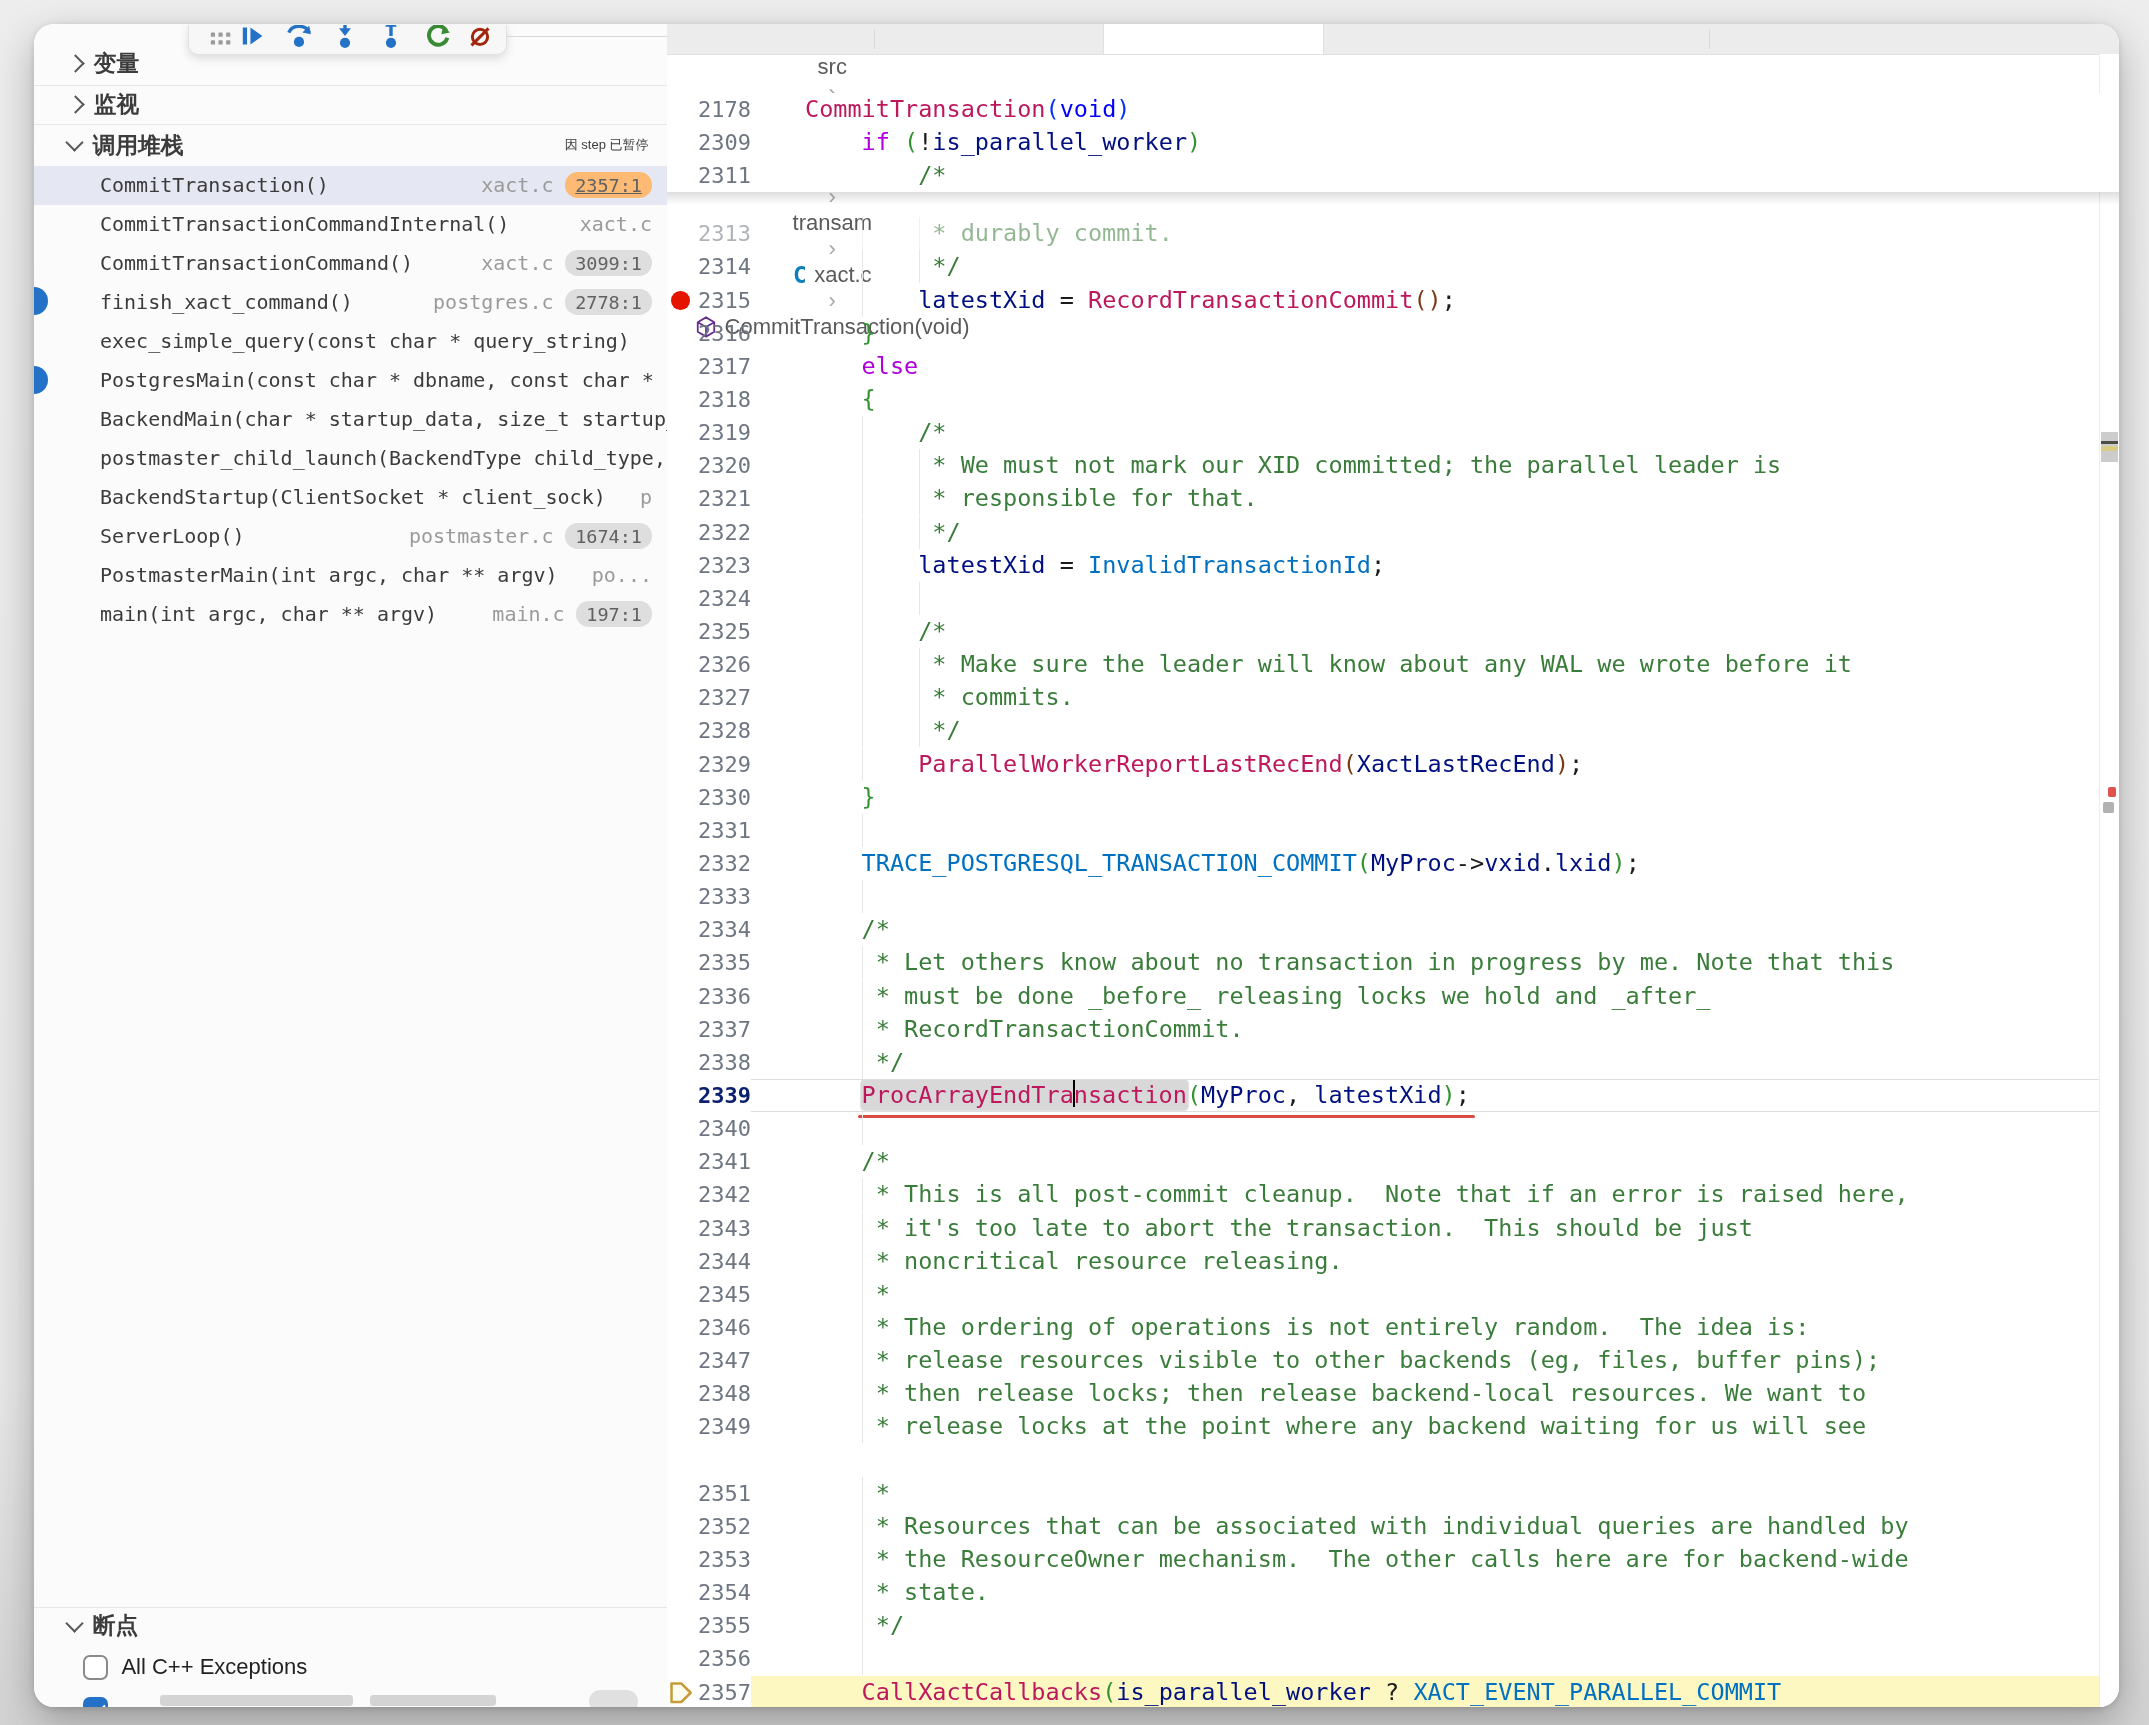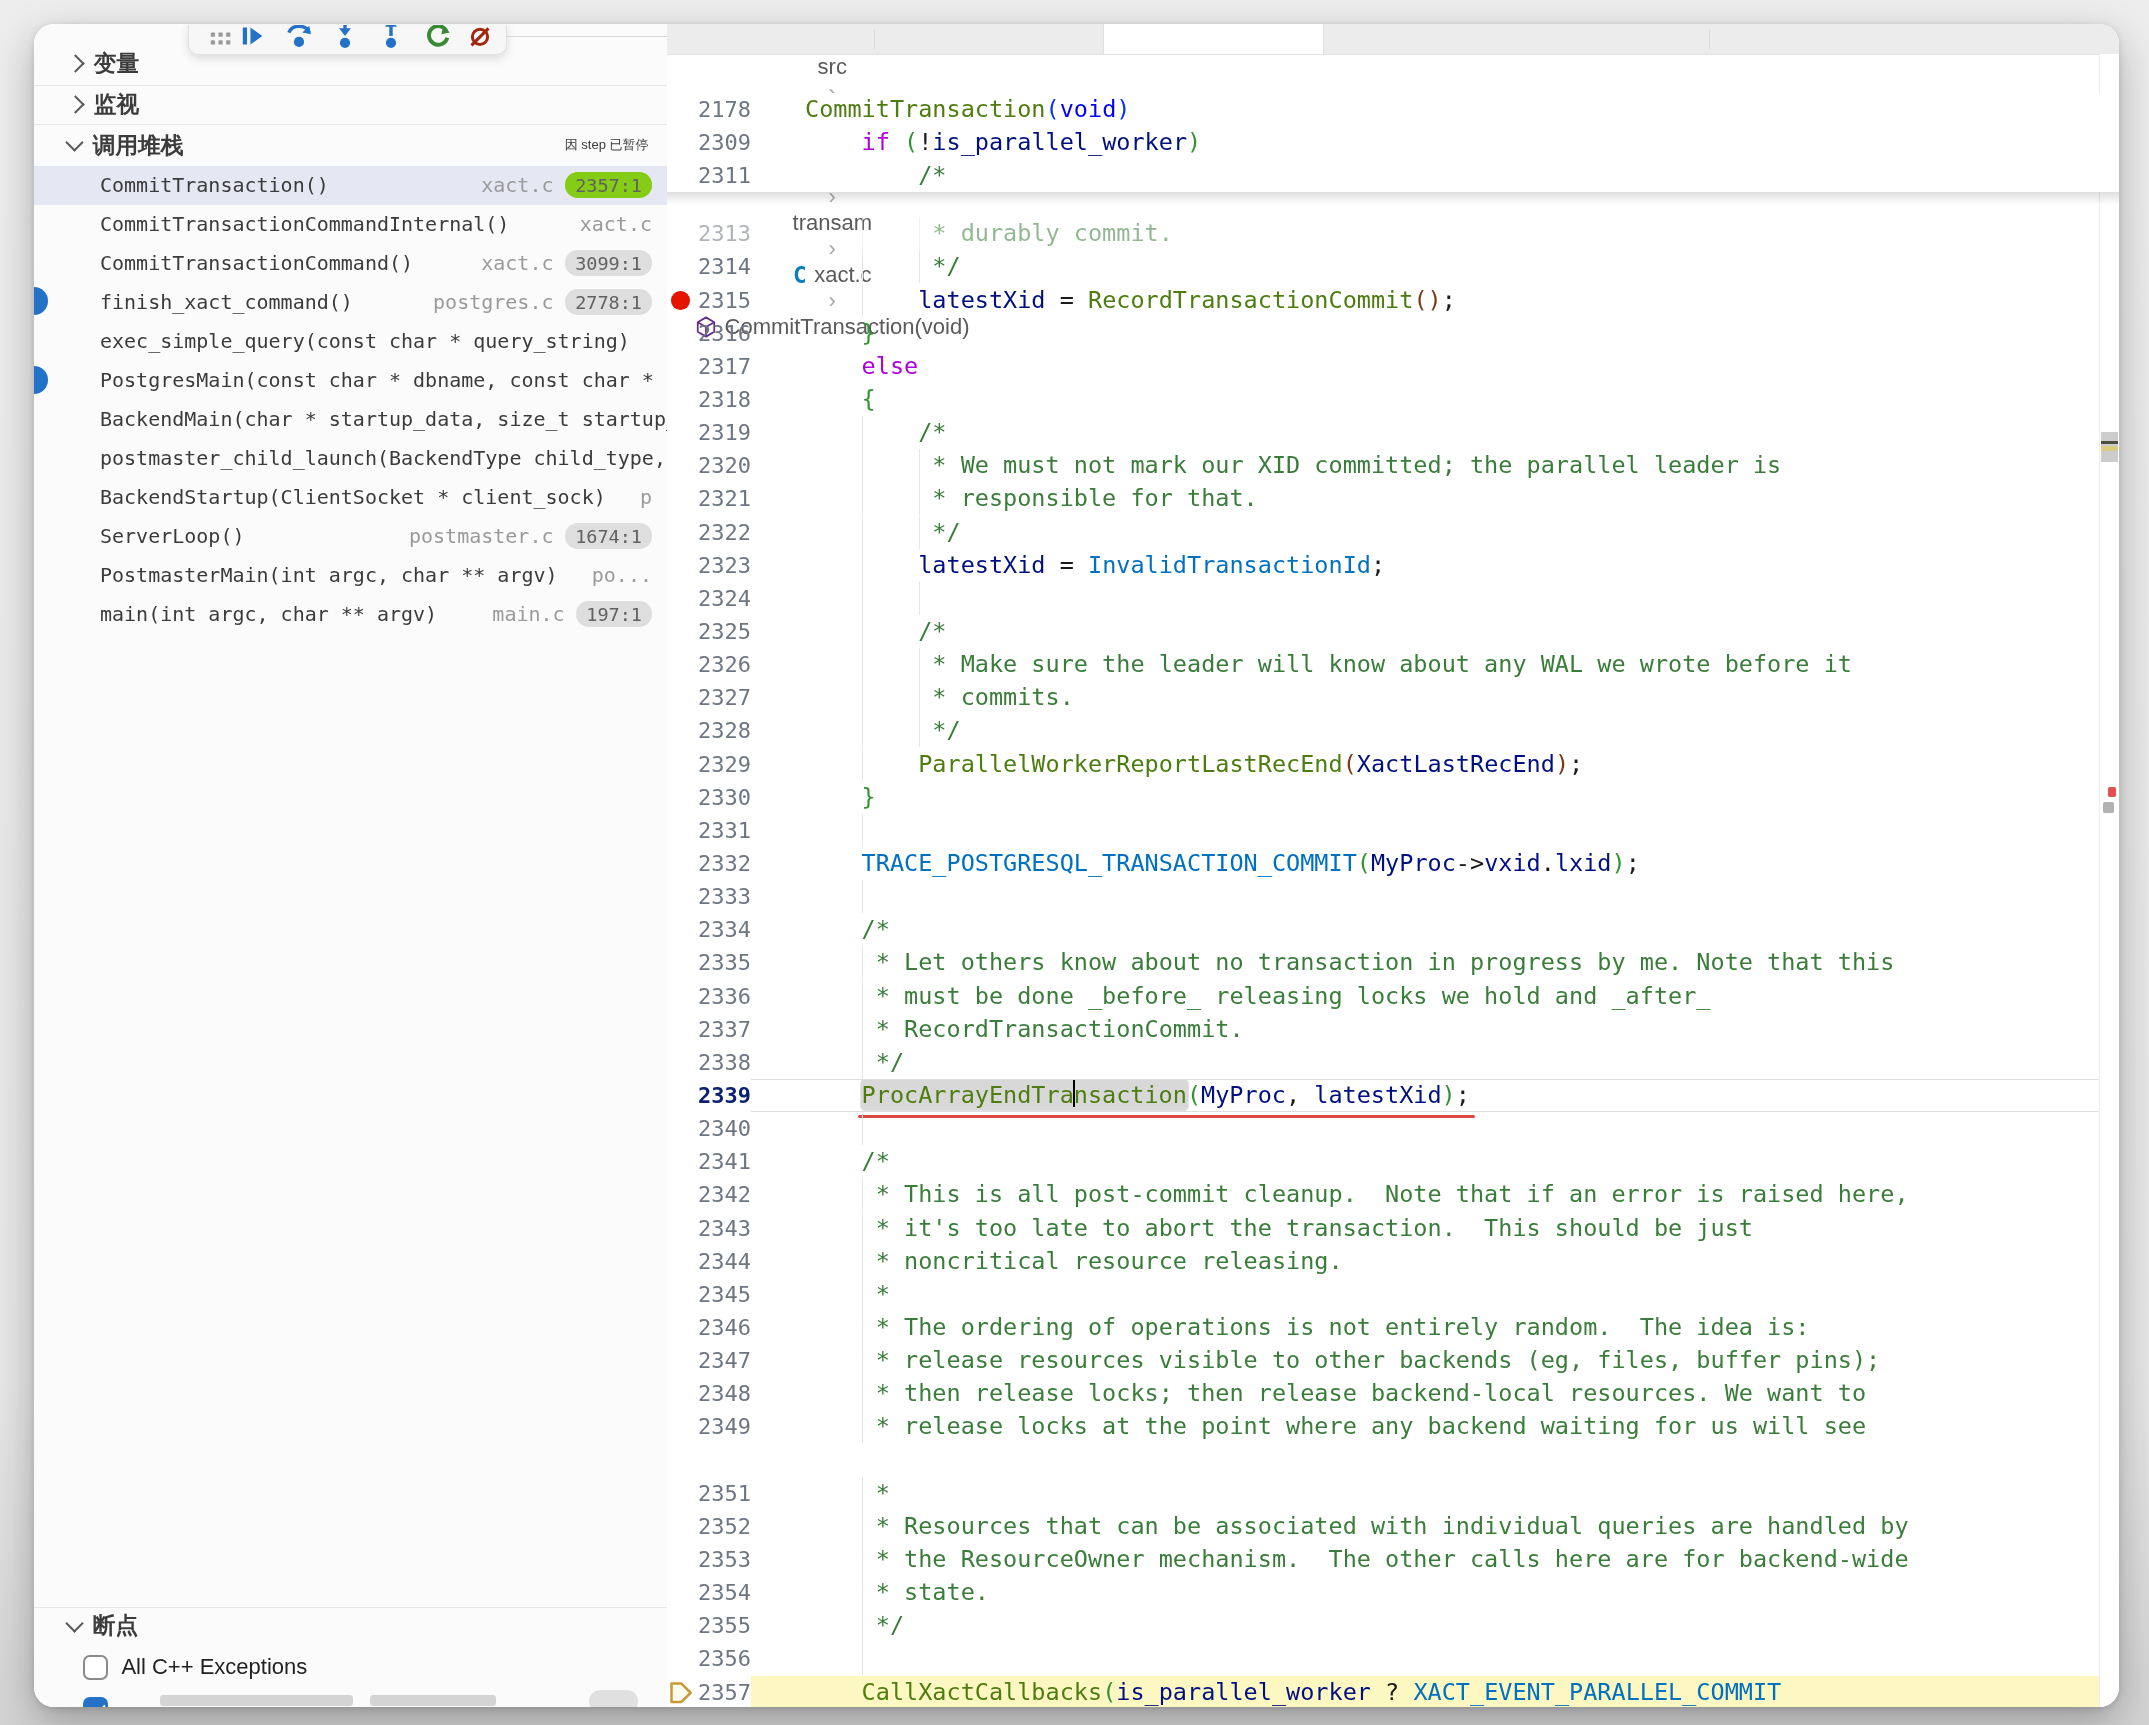--- a/index.html
+++ b/index.html
@@ -21,21 +21,21 @@
   .chev.right{transform:rotate(-45deg);margin-left:35px;}
   .chev.down{transform:rotate(45deg);margin-left:34px;margin-top:-5px;}
   .paused{margin-left:auto;margin-right:18.5px;font-size:13px;color:#3c3c3c;}
   #call-stack{position:absolute;left:0;top:142px;width:100%;}
   .cs-row{position:absolute;left:0;width:100%;height:39px;display:flex;align-items:center;overflow:hidden;box-sizing:border-box;padding-left:66px;padding-right:15px;}
   .cs-row.sel{background:#e5e7f2;}
   .cs-fn{font-family:"DejaVu Sans Mono",monospace;font-size:20px;color:#3b3b3b;white-space:pre;}
   .cs-right{margin-left:auto;display:flex;align-items:center;gap:11.7px;white-space:nowrap;}
   .cs-file{font-family:"DejaVu Sans Mono",monospace;font-size:20px;color:#9a9a9a;}
   .cs-badge{font-family:"DejaVu Sans Mono",monospace;font-size:18.5px;color:#616161;background:#dedede;border-radius:12.6px;padding:2.5px 10px;}
-  .sel .cs-badge{background:#84cc16;}
+  .sel .cs-badge{background:#fdba74;text-decoration:underline;}
   .edge-dot{position:absolute;left:-14.3px;width:28.5px;height:28.5px;border-radius:50%;background:#2472c8;}
   
   #bp-header{position:absolute;left:0;width:100%;top:1583px;height:36px;border-top:0.8px solid #e7e7e7;display:flex;align-items:center;}
   .bp-row{position:absolute;left:0;width:100%;display:flex;align-items:flex-end;padding-left:49px;box-sizing:border-box;}
   .cbx{width:25px;height:25px;border:2.1px solid #8a8a8a;border-radius:6.7px;background:#fff;box-sizing:border-box;}
   .cbx.checked{background:#2472c8;border-color:#2472c8;position:relative;}
   .cbx.checked:after{content:"";position:absolute;left:7.6px;top:2.5px;width:6.7px;height:12.6px;border-right:2.5px solid #fff;border-bottom:2.5px solid #fff;transform:rotate(42deg);}
   .bp-label{font-size:22px;color:#222;margin-left:13.4px;}
   .blob{position:absolute;background:#9a9a9a;opacity:.4;border-radius:3.4px;height:11px;}
   
@@ -51,21 +51,21 @@
   .tab-sep{position:absolute;top:5px;width:0.8px;height:20px;background:#d9d9d9;}
   #breadcrumb{position:absolute;left:28px;top:30px;height:39px;display:flex;align-items:center;font-size:22px;color:#5a5a5a;flex-direction:column;}
   .bc-item{white-space:nowrap;display:flex;align-items:center;}
   .bc-sep{color:#a8a8a8;font-size:22px;margin:0 11px;}
   .c-icon{color:#0d7ebc;font-weight:700;font-family:"DejaVu Sans Mono",monospace;font-size:22.7px;margin-right:7.6px;}
   
   .code-row{position:absolute;left:0;width:100%;height:33px;white-space:pre;}
   .gut-num{position:absolute;left:25px;width:59px;text-align:right;font-family:"DejaVu Sans Mono",monospace;font-size:22px;line-height:33px;color:#6e7681;}
   .gut-num.cur{color:#0b216f;font-weight:700;}
   .code-text{position:absolute;left:138px;top:0;font-family:"DejaVu Sans Mono",monospace;font-size:23.5px;line-height:33px;white-space:pre;}
-  .tk-k{color:#AF00DB}.tk-k2{color:#0000FF}.tk-c{color:#3a7d3a}.tk-f{color:#4d7c0f}
+  .tk-k{color:#AF00DB}.tk-k2{color:#0000FF}.tk-c{color:#3a7d3a}.tk-f{color:#be185d}
   .tk-v{color:#001080}.tk-t{color:#0070C1}.tk-p{color:#1b1b1b}
   .tk-b1{color:#0431FA}.tk-b2{color:#319331}.tk-b3{color:#7B3814}
   .hl{background:#d8d8d8;border-radius:2.5px;box-shadow:0 0 0 1.7px #d8d8d8;}
   .caret{display:inline-block;width:2.5px;height:27px;background:#000;vertical-align:-4.2px;margin:0 -1.3px;}
   .guide{position:absolute;top:0;width:0.8px;height:33px;background:#e6e6e6;}
   .bp-dot{position:absolute;left:4.2px;top:7.6px;width:18.5px;height:18.5px;border-radius:50%;background:#e51400;}
   .dbg-bg{position:absolute;left:84px;right:19.3px;top:0;height:33px;background:#fdf7c2;}
   .cur-border{position:absolute;left:84px;right:19.3px;height:0.8px;background:#dedede;}
   .err-line{position:absolute;height:3.4px;background:#da4a42;border-radius:1.7px;}
   #sticky{position:absolute;left:0;top:69px;width:100%;height:99px;background:#fff;z-index:5;}

